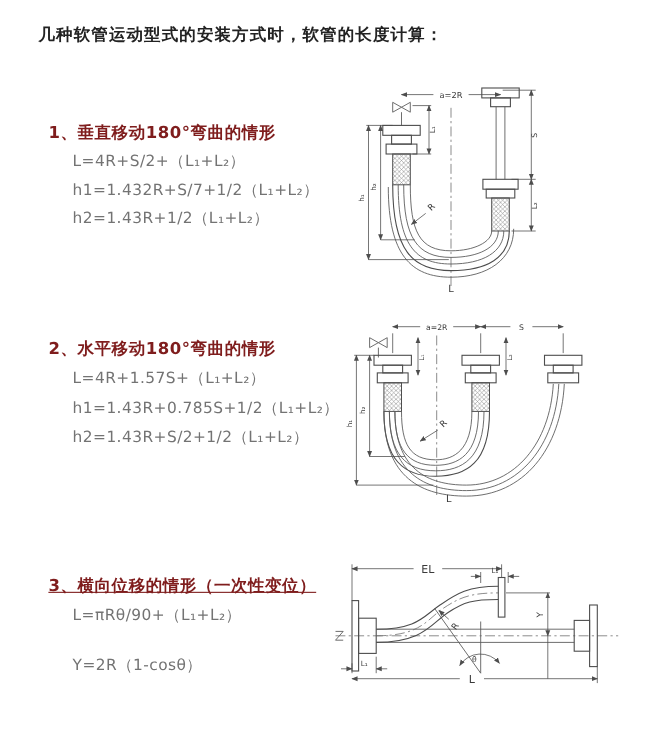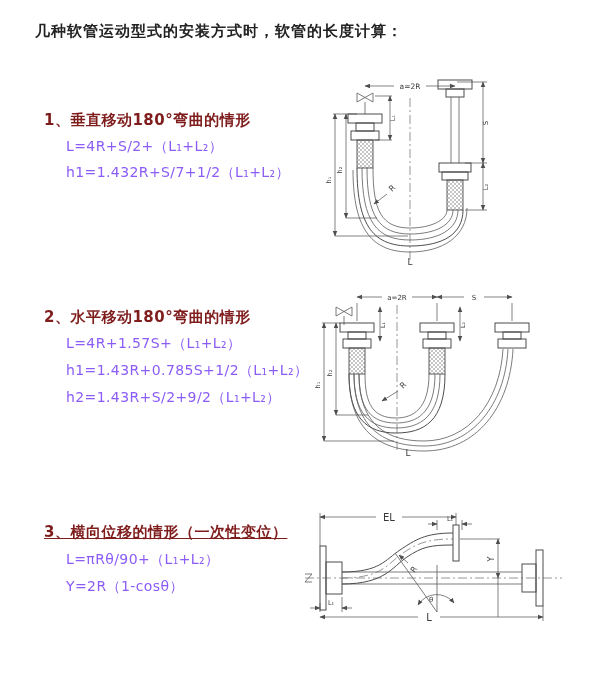--- a/index.html
+++ b/index.html
@@ -15,21 +15,21 @@
     position:absolute;left:35px;top:22px;
     font-size:15px;font-weight:600;letter-spacing:1px;
     color:#222;margin:0;
   }
   .sec-heading{
     position:absolute;left:44px;
     font-size:15px;font-weight:600;letter-spacing:0.5px;color:#7f1d1d;
   }
   .formula{
     position:absolute;left:66px;
-    font-size:14px;font-weight:400;letter-spacing:0.4px;color:#8b5cf6;
+    font-size:14px;font-weight:400;letter-spacing:0.4px;color:#737373;
     white-space:pre;
   }
   .diagram{position:absolute;}
   svg text{
     font-family:"DejaVu Sans","Liberation Sans",sans-serif;
     fill:#3a3a3a;
   }
   .obj{stroke:#4d4d4d;stroke-width:1;fill:none;}
   .obj-thin{stroke:#5a5a5a;stroke-width:0.8;fill:none;}
   .dim{stroke:#4d4d4d;stroke-width:0.7;fill:none;}
@@ -39,29 +39,30 @@
 </head>
 <body>
 
 <div class="page">
 
   <h1 class="title">几种软管运动型式的安装方式时，软管的长度计算：</h1>
 
   <div class="sec-heading" style="top:111px;">1、垂直移动180°弯曲的情形</div>
   <div class="formula" style="top:138px;">L=4R+S/2+（L₁+L₂）</div>
   <div class="formula" style="top:164px;">h1=1.432R+S/7+1/2（L₁+L₂）</div>
+  <div class="formula" style="top:190px;">h2=1.43R+1/2（L₁+L₂）</div>
 
   <div class="sec-heading" style="top:308px;">2、水平移动180°弯曲的情形</div>
   <div class="formula" style="top:335px;">L=4R+1.57S+（L₁+L₂）</div>
   <div class="formula" style="top:362px;">h1=1.43R+0.785S+1/2（L₁+L₂）</div>
-  <div class="formula" style="top:389px;">h2=1.43R+S/2+9/2（L₁+L₂）</div>
+  <div class="formula" style="top:389px;">h2=1.43R+S/2+1/2（L₁+L₂）</div>
 
   <div class="sec-heading" style="top:523px;text-decoration:underline;">3、横向位移的情形（一次性变位）</div>
   <div class="formula" style="top:551px;">L=πRθ/90+（L₁+L₂）</div>
-  <div class="formula" style="top:578px;">Y=2R（1-cosθ）</div>
+  <div class="formula" style="top:596px;">Y=2R（1-cosθ）</div>
 
   <svg class="diagram" style="left:315px;top:68px;" width="210" height="200" viewBox="0 0 210 200">
     <defs>
       <marker id="ar1" viewBox="0 0 10 10" refX="9" refY="5" markerWidth="8" markerHeight="8" orient="auto-start-reverse">
         <path d="M0,1 L10,5 L0,9 z" fill="#4d4d4d"></path>
       </marker>
       <pattern id="hb1" patternUnits="userSpaceOnUse" width="4" height="4">
         <path d="M0,4 L4,0 M0,0 L4,4" stroke="#8a8a8a" stroke-width="0.5"></path>
       </pattern>
     </defs>

